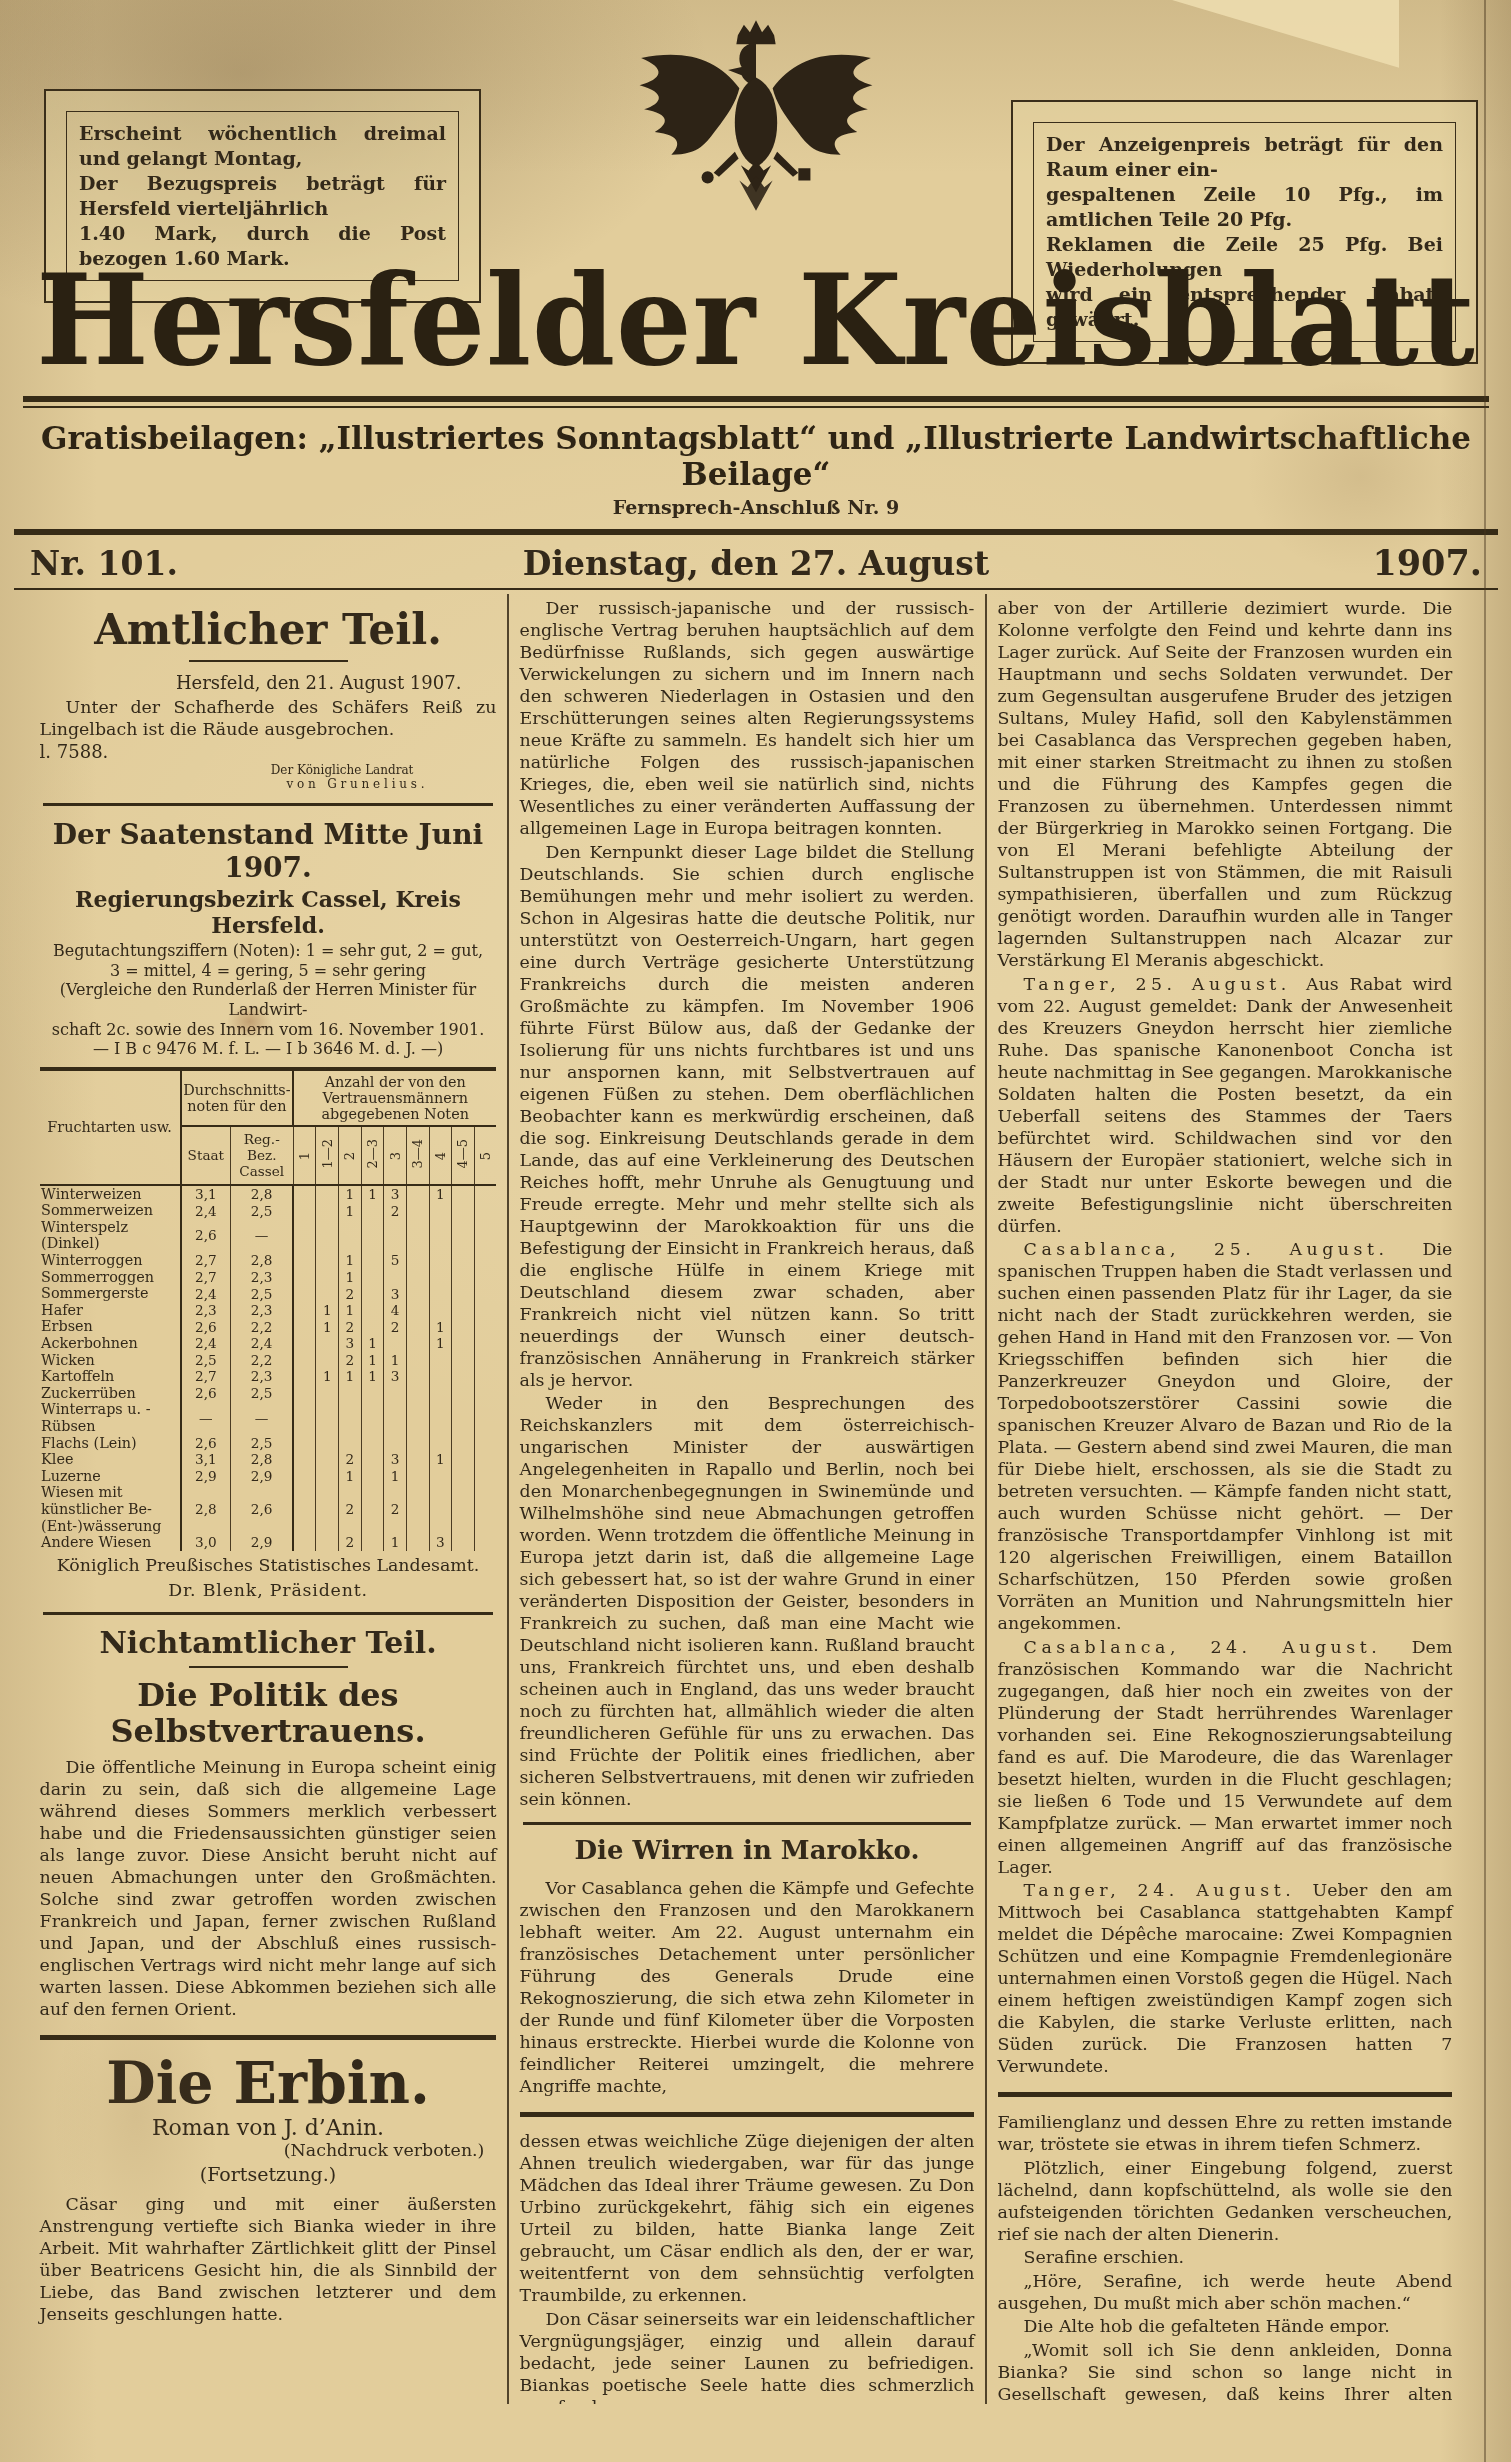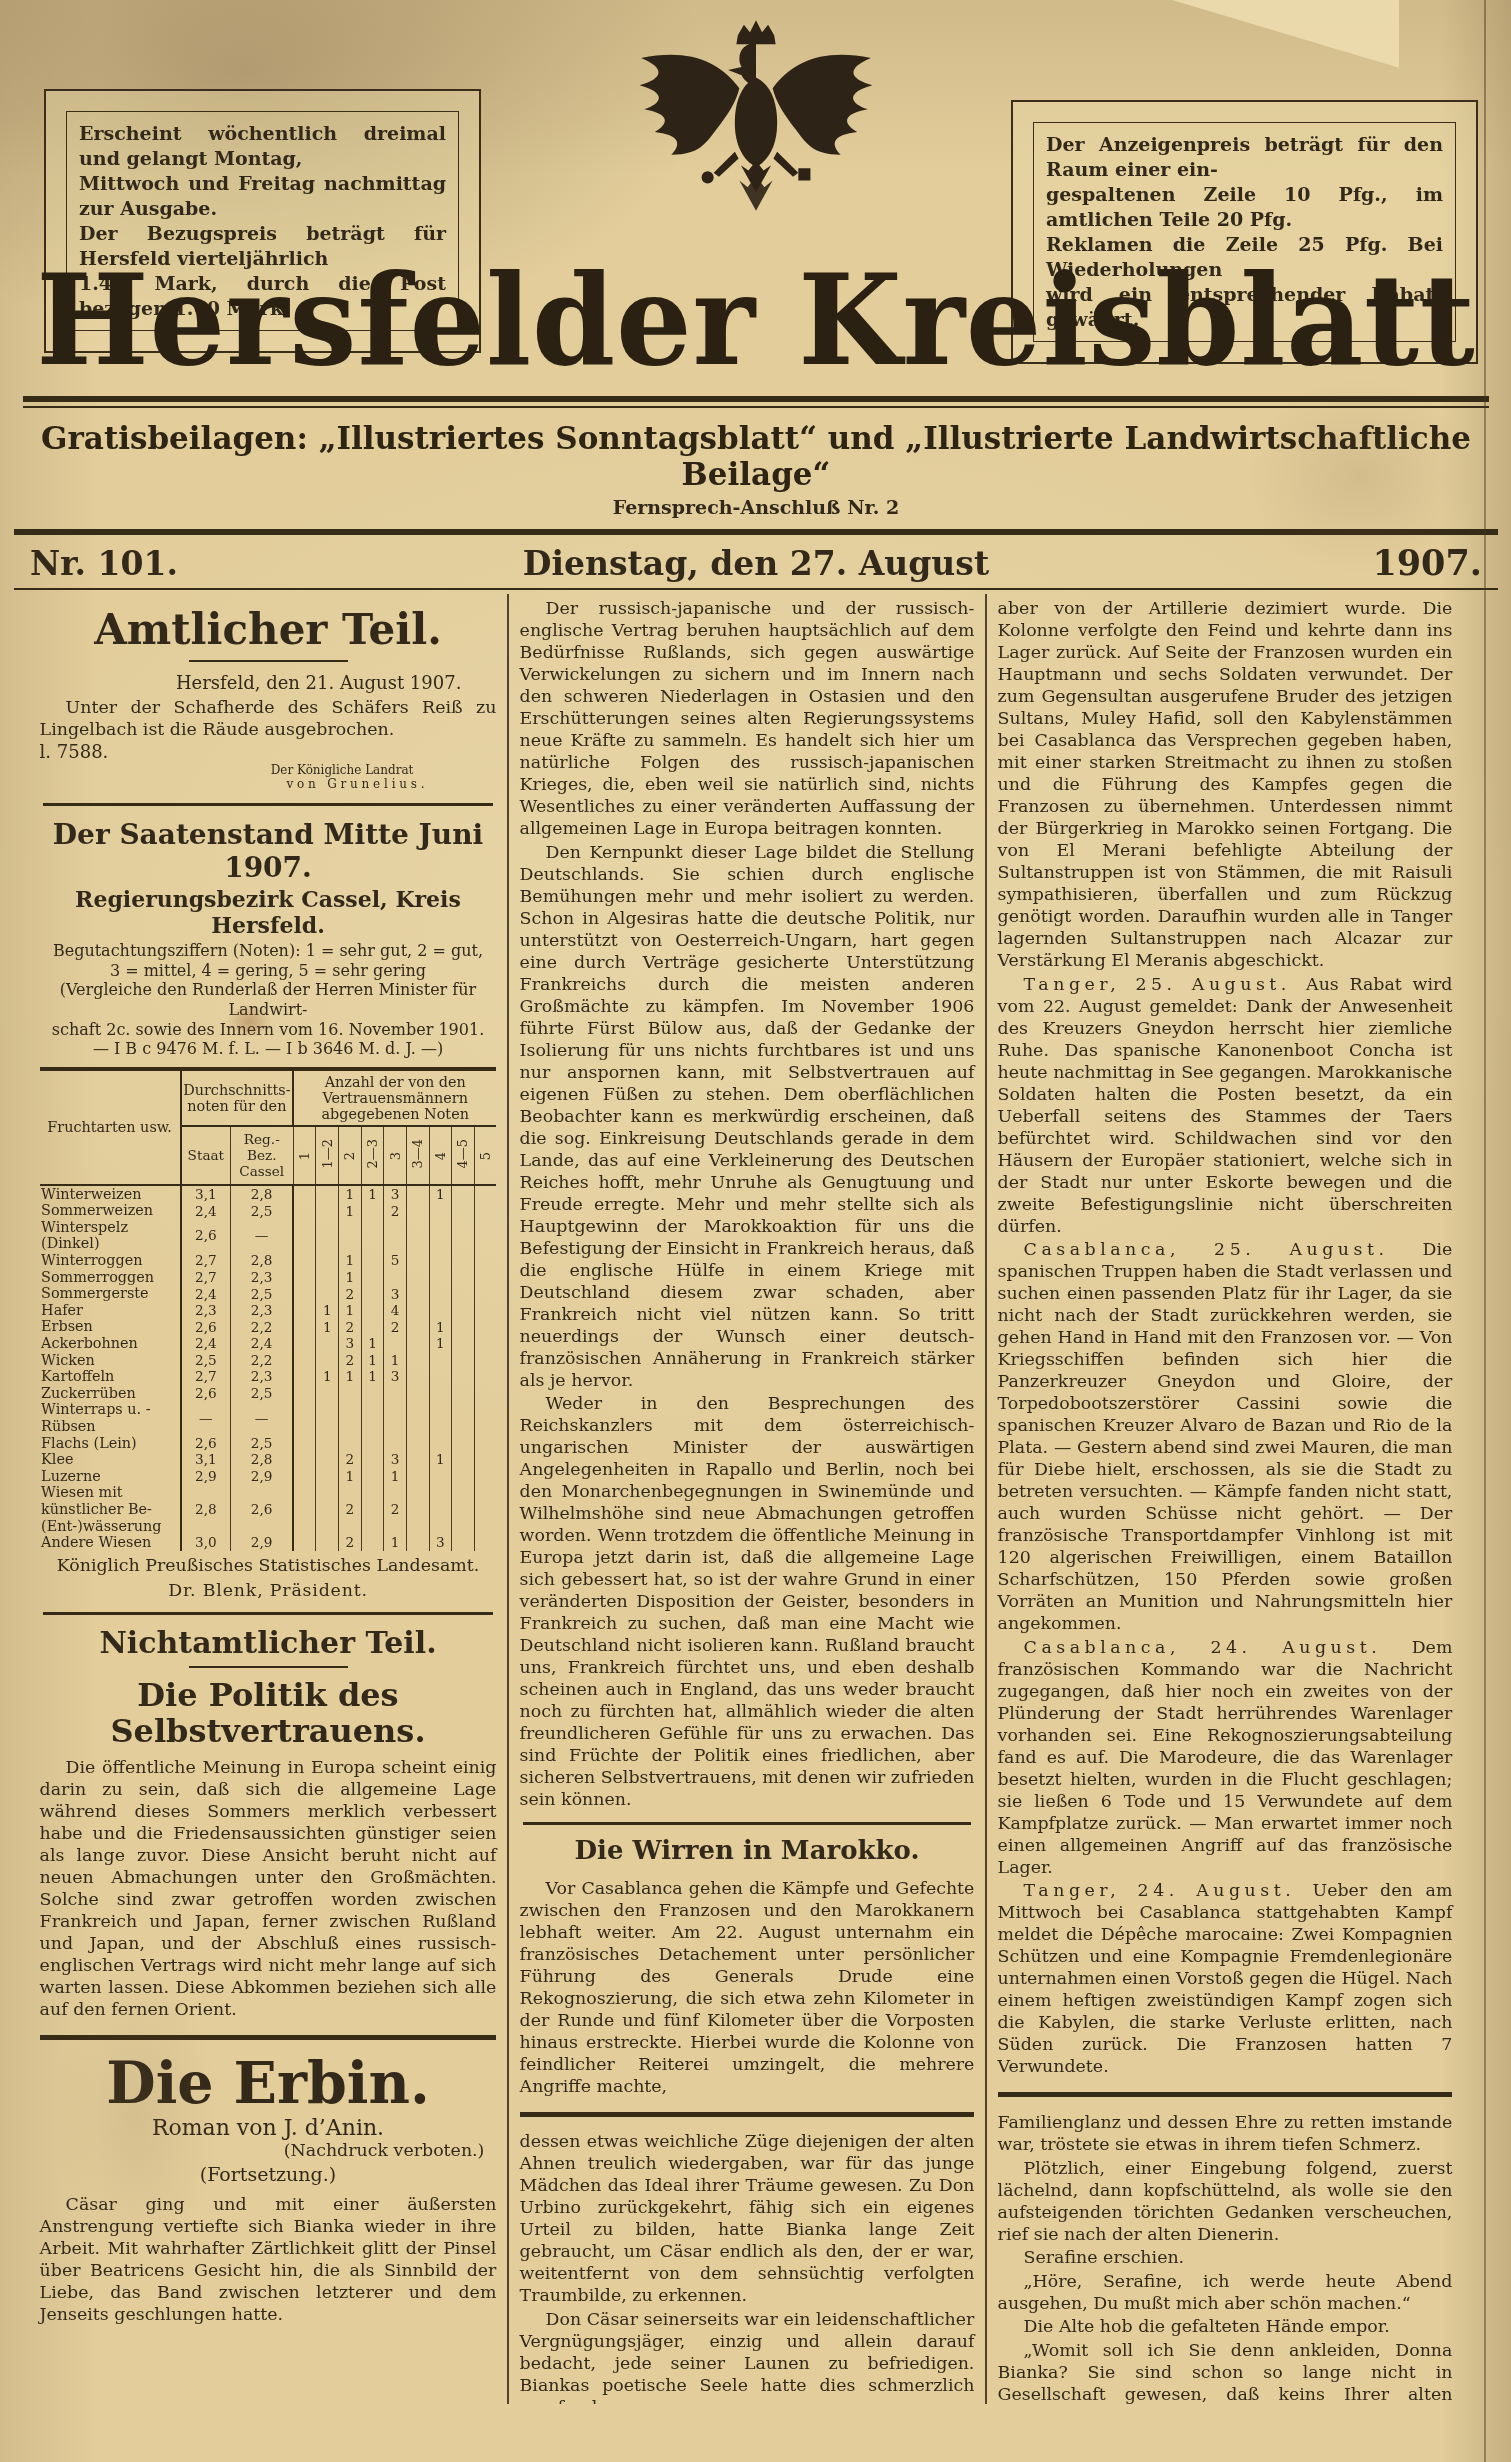--- a/index.html
+++ b/index.html
@@ -92,21 +92,20 @@
   <div class="edge-right"></div>
   <div class="stain s1"></div>
   <div class="stain s2"></div>
   <div class="stain s3"></div>
 
   <header class="masthead">
     <div class="mast-top">
       <div class="notice notice-left">
         <div class="notice-inner">
             <div class="notice-line">Erscheint wöchentlich dreimal und gelangt Montag,</div>
-            <div class="notice-line">Mittwoch und Freitag nachmittag zur Ausgabe.</div>
             <div class="notice-line">Der Bezugspreis beträgt für Hersfeld vierteljährlich</div>
             <div class="notice-line">1.40 Mark, durch die Post bezogen 1.60 Mark.</div>
           </div>
       </div>
       <div class="eagle">
         <svg width="257" height="227" viewBox="0 0 340 300" aria-hidden="true">
           <g fill="#2d2316">
             <path d="M146 28 l8 -14 8 10 8 -16 8 16 8 -10 8 14 2 12 h-52 z"></path>
             <path d="M170 38 c-13 0 -22 9 -22 21 0 4 1 8 3 11 l-18 4 18 7 c4 8 10 12 19 13 z"></path>
             <path d="M170 84 c-21 10 -28 35 -28 60 0 29 11 50 28 58 17 -8 28 -29 28 -58 0 -25 -7 -50 -28 -60 z"></path>
@@ -126,21 +125,21 @@
             <div class="notice-line">Der Anzeigenpreis beträgt für den Raum einer ein-</div>
             <div class="notice-line">gespaltenen Zeile 10 Pfg., im amtlichen Teile 20 Pfg.</div>
             <div class="notice-line">Reklamen die Zeile 25 Pfg. Bei Wiederholungen</div>
             <div class="notice-line">wird ein entsprechender Rabatt gewährt.</div>
           </div>
       </div>
     </div>
     <h1 class="title">Hersfelder Kreisblatt</h1>
     <div class="double-rule"></div>
     <div class="subtitle">Gratisbeilagen: „Illustriertes Sonntagsblatt“ und „Illustrierte Landwirtschaftliche Beilage“</div>
-    <div class="phone">Fernsprech-Anschluß Nr. 2</div>
+    <div class="phone">Fernsprech-Anschluß Nr. 9</div>
     <div class="thick-rule"></div>
     <div class="dateline-row">
       <span class="issue">Nr. 101.</span>
       <span class="date">Dienstag, den 27. August</span>
       <span class="year">1907.</span>
     </div>
     <div class="thin-rule"></div>
   </header>
 
   <div class="columns">

